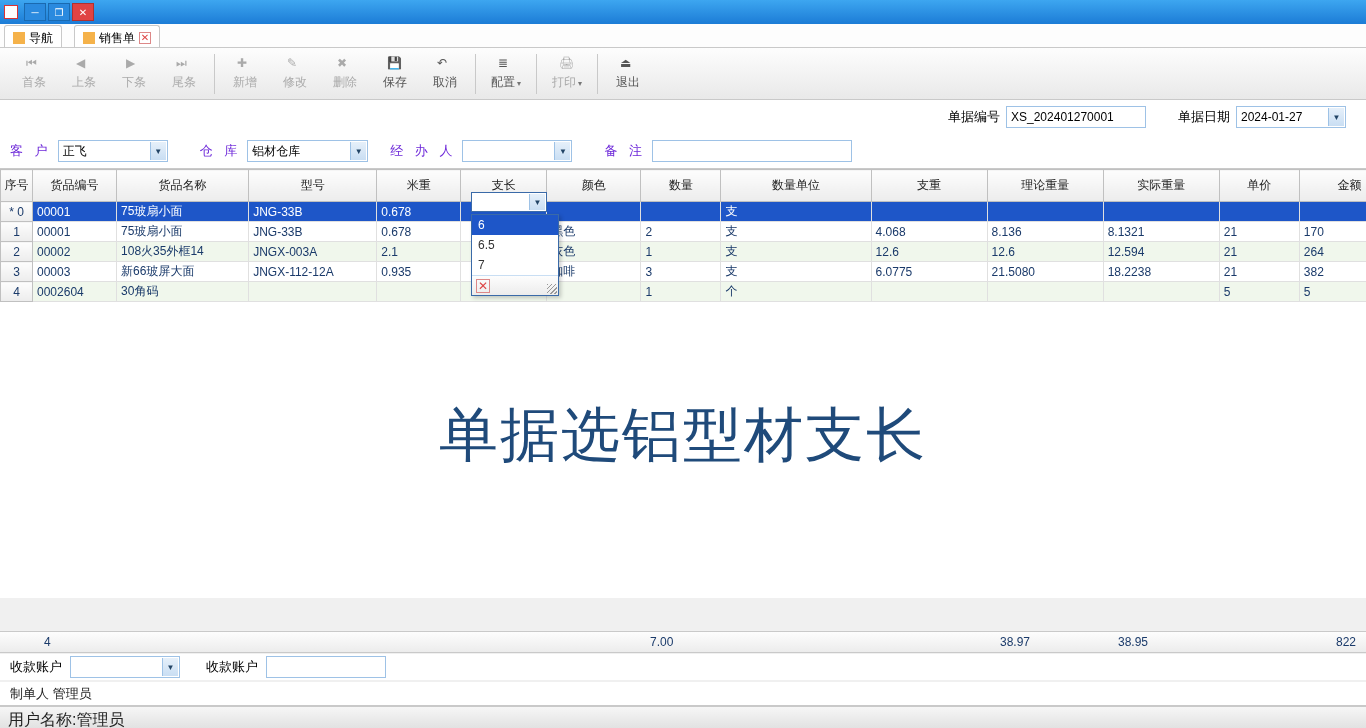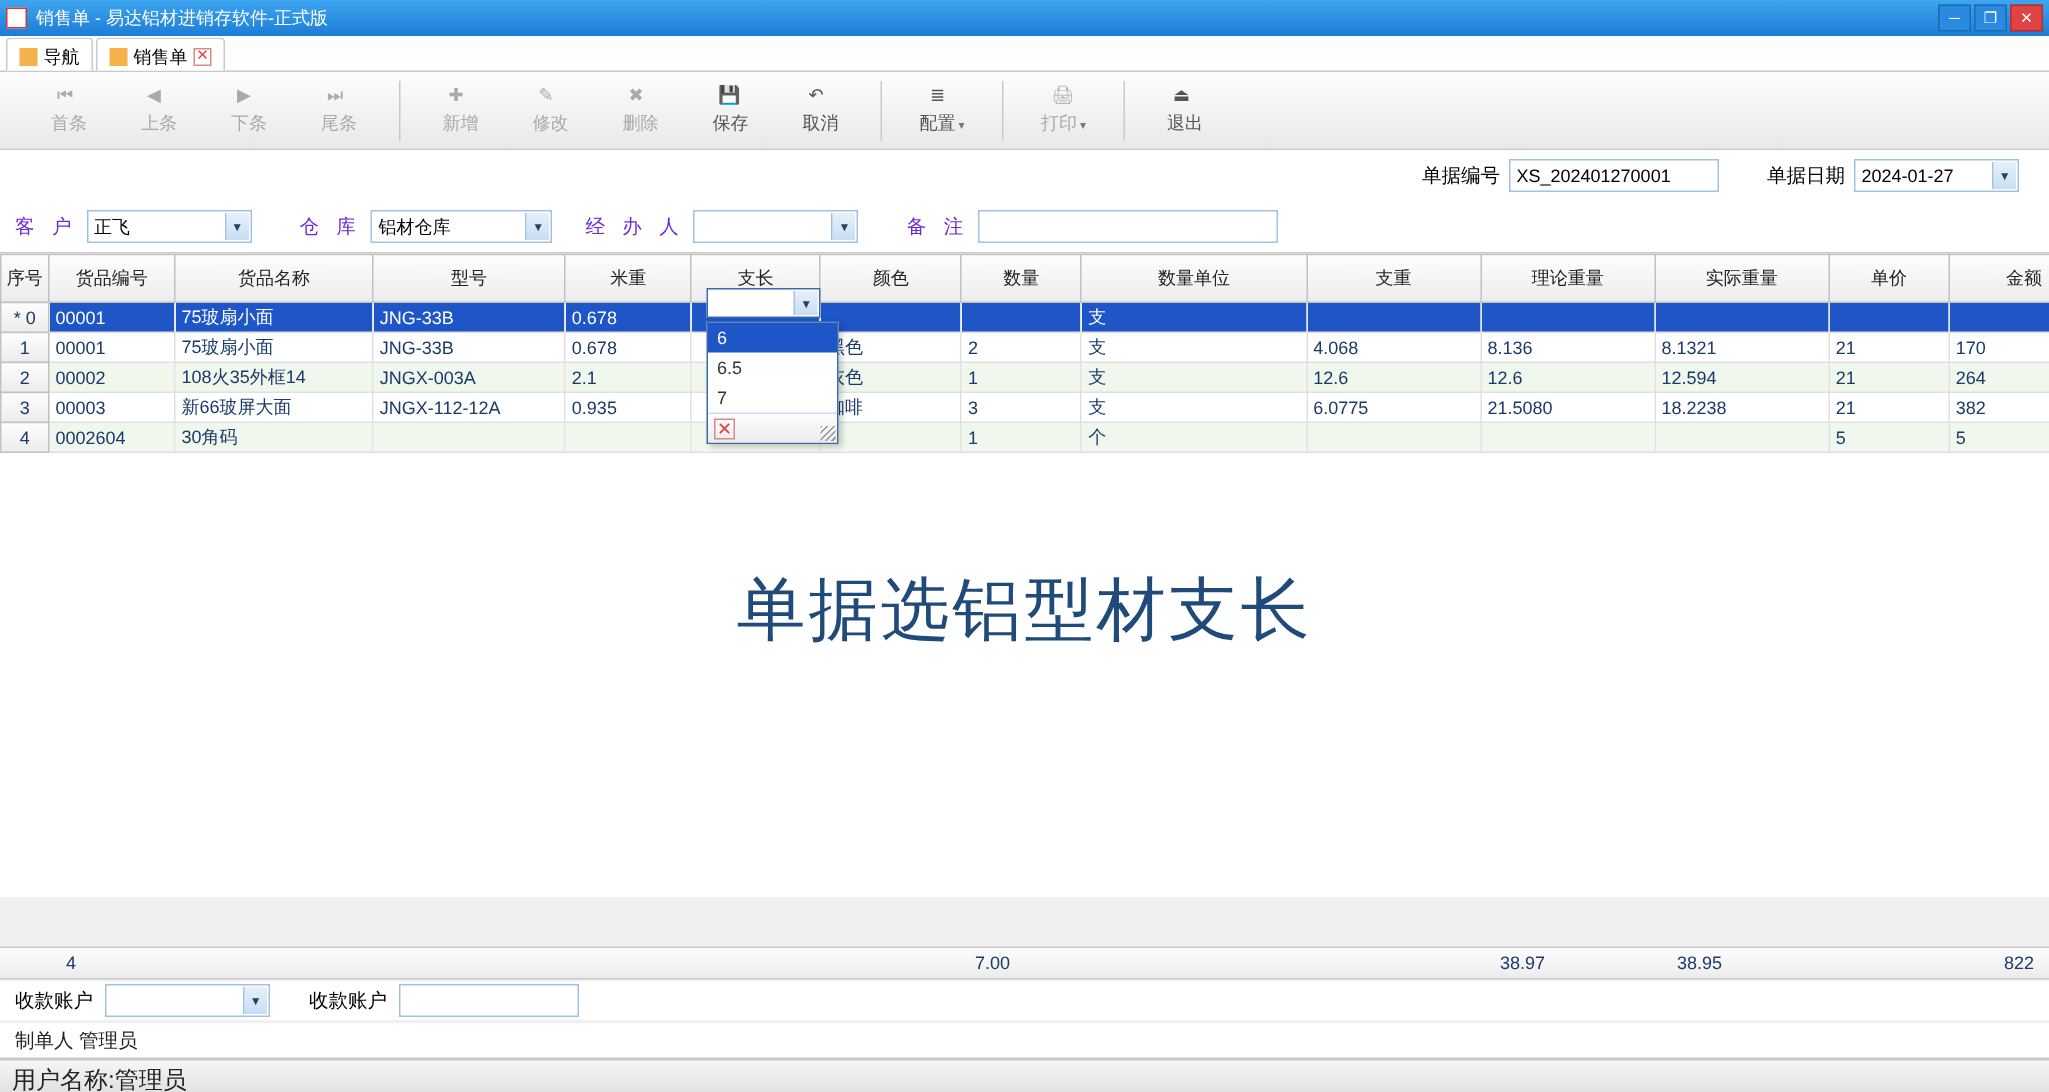--- a/index.html
+++ b/index.html
@@ -4,24 +4,24 @@
 <style>
   * { box-sizing: border-box; margin: 0; padding: 0; }
   body { font-family: "Microsoft YaHei", Tahoma, Arial, sans-serif; font-size: 12px; background: #F0F0F0; overflow: hidden; width:1366px; height:728px; position:relative; }
   .titlebar { height:24px; background: linear-gradient(#3da6f0,#1c7cd6); color:white; display:flex; align-items:center; padding:0 4px; }
   .titlebar .icon { width:14px; height:14px; background:#fff; margin-right:6px; display:inline-block; border:1px solid #d33; }
   .titlebar .title { flex:1; font-size:12px; }
   .winctrls { display:flex; gap:2px; }
   .winbtn { width:22px; height:18px; background:#2a8adf; color:white; font-size:10px; display:flex; align-items:center; justify-content:center; border:1px solid #1a6ab0; cursor:pointer; }
   .winbtn.close { background:#e04343; border-color:#b03030; }
   .tabstrip { height:24px; background:#fdfdfd; border-bottom:1px solid #c9c9c9; display:flex; align-items:flex-end; padding:0 4px; }
-  .tab { height:22px; padding:3px 8px 0 8px; border:1px solid #c9c9c9; border-bottom:none; background:#fff; margin-right:2px; display:flex; align-items:center; gap:4px; font-size:12px; border-radius:3px 3px 0 0; position:relative; }
+  .tab { height:22px; padding:3px 8px 0 8px; border:1px solid #c9c9c9; border-bottom:none; background:#fff; margin-right:12px; display:flex; align-items:center; gap:4px; font-size:12px; border-radius:3px 3px 0 0; position:relative; }
   .tab .tabicon { width:12px; height:12px; background:#f5b24a; display:inline-block; }
   .tab .closex { font-size:10px; color:#d44; cursor:pointer; border:1px solid #d88; width:12px; height:12px; line-height:10px; text-align:center; }
-  .toolbar { height:52px; background:linear-gradient(#fdfdfd,#e9e9e9); border-bottom:1px solid #c9c9c9; display:flex; align-items:center; padding:0 22px; gap:12px; }
+  .toolbar { height:52px; background:linear-gradient(#fdfdfd,#e9e9e9); border-bottom:1px solid #c9c9c9; display:flex; align-items:center; padding:0 10px; gap:2px; }
   .toolbtn { width:48px; height:46px; display:flex; flex-direction:column; align-items:center; justify-content:center; gap:2px; color:#555; font-size:12px; cursor:pointer; border-radius:2px; }
   .toolbtn.disabled { color:#aaa; }
   .toolbtn .ticon { width:16px; height:16px; display:inline-block; }
   .toolbar .sep { width:1px; height:40px; background:#c9c9c9; margin:0 4px; }
   .ticon-first::before{content:"⏮";}
   .ticon-prev::before{content:"◀";}
   .ticon-next::before{content:"▶";}
   .ticon-last::before{content:"⏭";}
   .ticon-new::before{content:"✚";}
   .ticon-edit::before{content:"✎";}
@@ -48,33 +48,32 @@
   tr.selected td.rowhdr { background:linear-gradient(#fdfdfd,#ececec); color:#1a3a6a; }
   tr.alt td { background:#f0f7ec; }
   .dropdown { position:absolute; top:45px; left:471px; width:88px; background:#fff; border:1px solid #3a6aa8; box-shadow:2px 2px 4px rgba(0,0,0,0.2); z-index:10; }
   .dropdown .opt { padding:3px 6px; font-size:12px; cursor:pointer; color:#333; }
   .dropdown .opt.sel { background:#1e56c8; color:#fff; }
   .dropdown .dropfooter { border-top:1px solid #c9def3; height:20px; display:flex; align-items:center; padding:0 4px; background:linear-gradient(#fdfdfd,#ececec);}
   .dropdown .dropfooter .closebox{ width:14px; height:14px; border:1px solid #d88; color:#d44; font-size:12px; line-height:12px; text-align:center; cursor:pointer;}
   .dropdown .resizer{ position:absolute; right:1px; bottom:1px; width:10px; height:10px; background:repeating-linear-gradient(135deg,#999 0 1px,transparent 1px 3px);}
   .cellcombo { position:absolute; top:23px; left:471px; width:76px; height:20px; border:1px solid #3a6aa8; background:#fff; z-index:9; }
   .cellcombo .cbtn { position:absolute; right:1px; top:1px; bottom:1px; width:16px; background:linear-gradient(#e6f0fa,#c9def3); display:flex; align-items:center; justify-content:center; font-size:8px; color:#246; border-left:1px solid #9ec2e6; cursor:pointer; }
-  .overlaytext { position:absolute; top:376px; left:0; right:0; text-align:center; font-size:46px; color:#1f4a7a; font-family: "SimSun","宋体",serif; pointer-events:none; letter-spacing:2px; }
+  .overlaytext { position:absolute; top:396px; left:0; right:0; text-align:center; font-size:59px; color:#1f4a7a; font-family: "SimSun","宋体",serif; pointer-events:none; letter-spacing:2px; }
   .sumrow { position:absolute; left:0; right:0; top:631px; height:22px; background:linear-gradient(#fdfdfd,#ececec); border-top:1px solid #c9c9c9; border-bottom:1px solid #c9c9c9; }
   .sumrow span{ position:absolute; top:3px; font-size:12px; color:#1a3a6a; }
   .bottomform{ position:absolute; left:0; right:0; top:654px; height:26px; background:#fff; display:flex; align-items:center; padding:0 10px; gap:8px; font-size:13px;}
   .makerrow{ position:absolute; left:0; right:0; top:682px; height:24px; background:#fff; display:flex; align-items:center; padding:0 10px; font-size:13px; color:#222; border-bottom:1px solid #c9c9c9;}
   .statusbar{ position:absolute; left:0; right:0; bottom:0; height:22px; background:linear-gradient(#f6f6f6,#e2e2e2); border-top:1px solid #c9c9c9; padding:3px 8px; font-size:16px; color:#222;}
 </style>
 </head>
 <body>
 
 <div class="titlebar">
   <span class="icon"></span>
-  <span class="title">销售单 - 易达铝材进销存软件-正式版</span>
   <div class="winctrls">
     <div class="winbtn">─</div>
     <div class="winbtn">❐</div>
     <div class="winbtn close">✕</div>
   </div>
 </div>
 
 <div class="tabstrip">
   <div class="tab">
     <span class="tabicon"></span>

